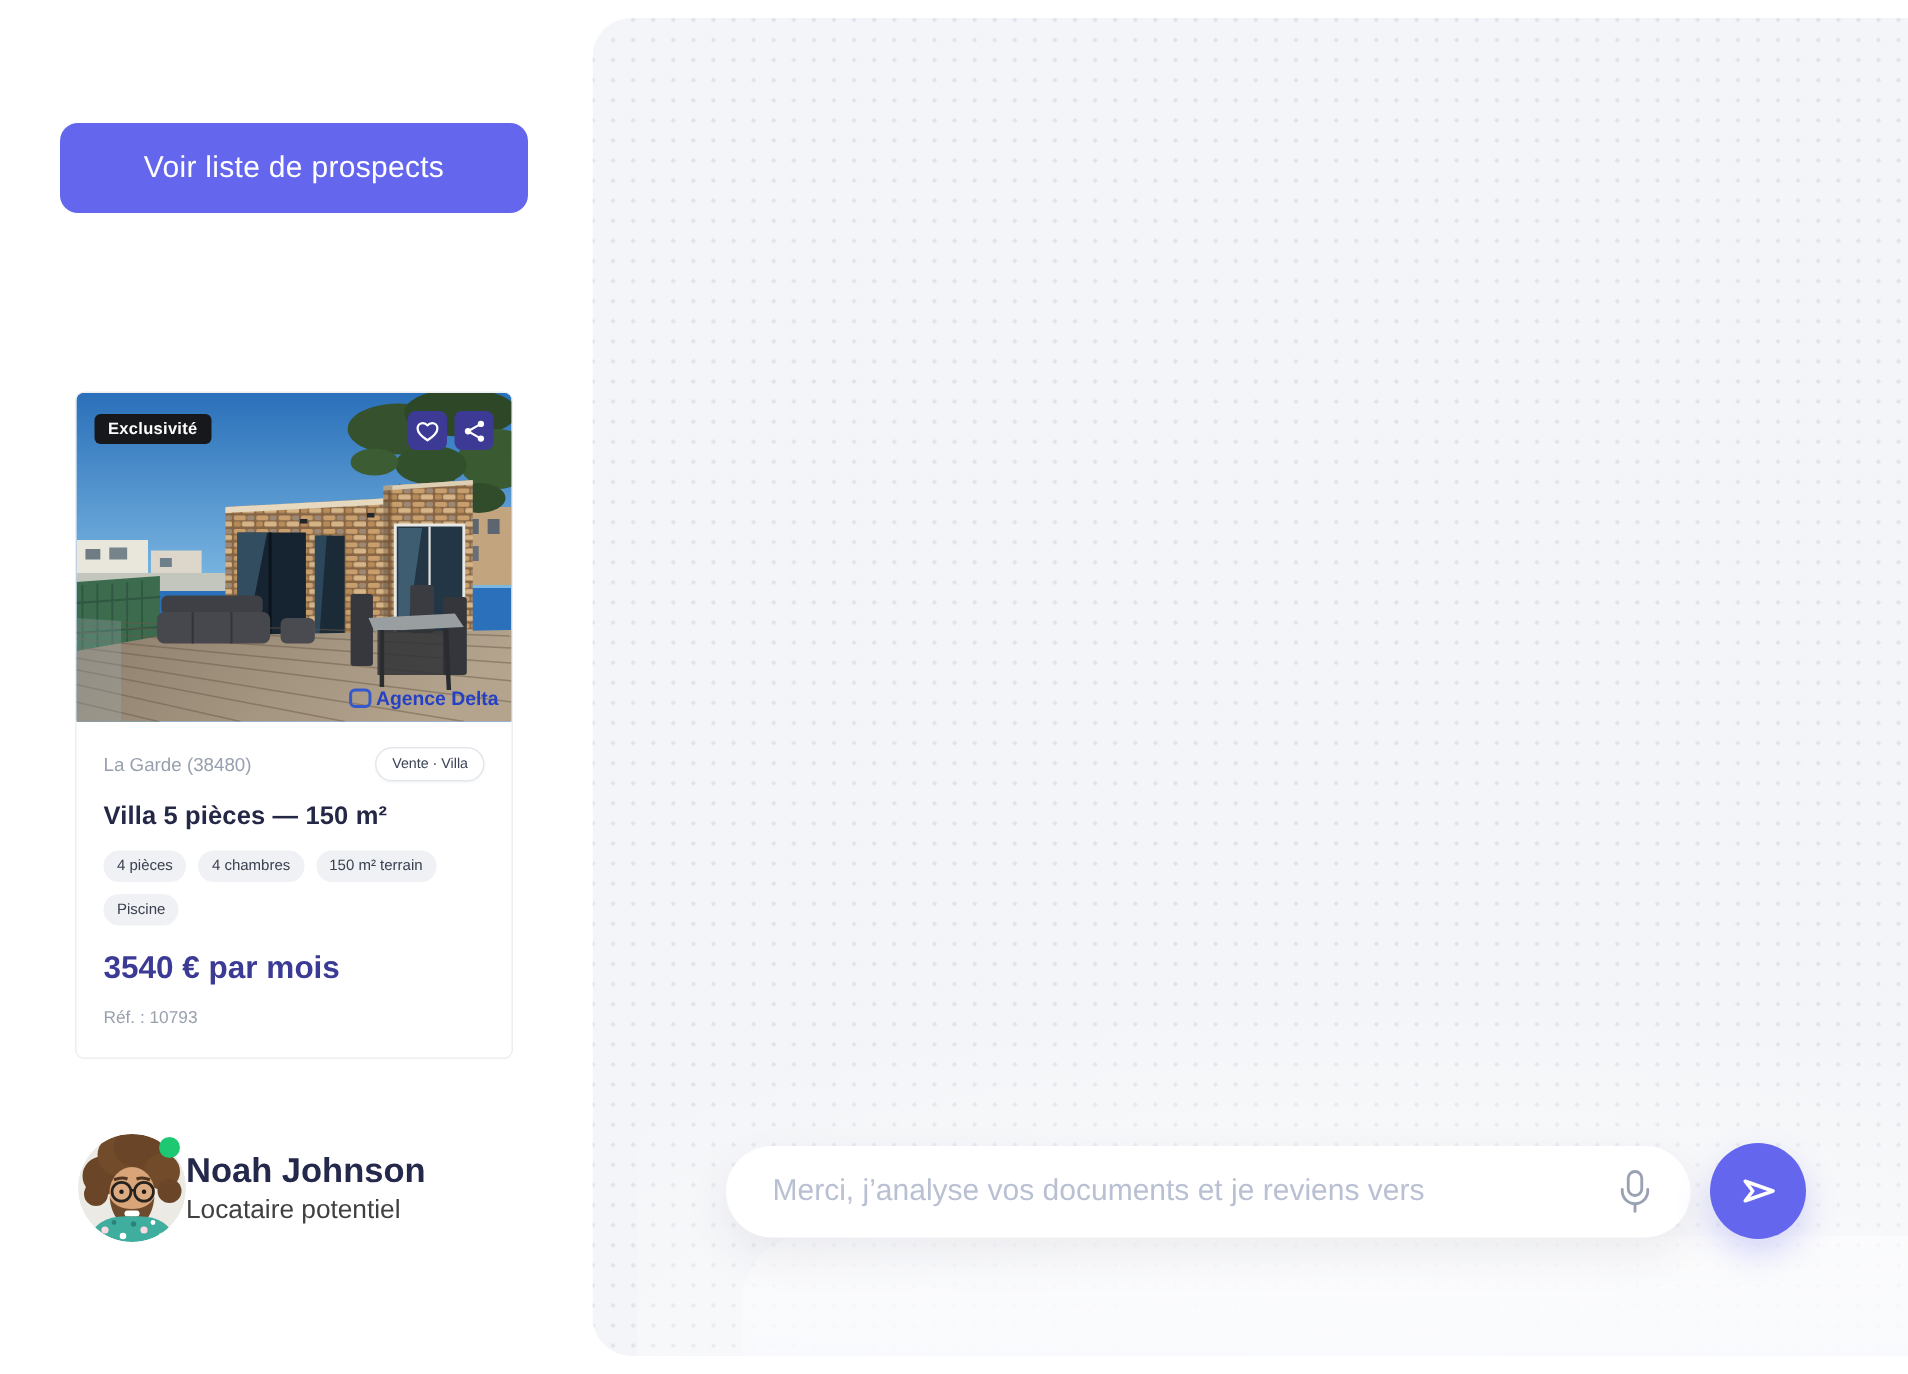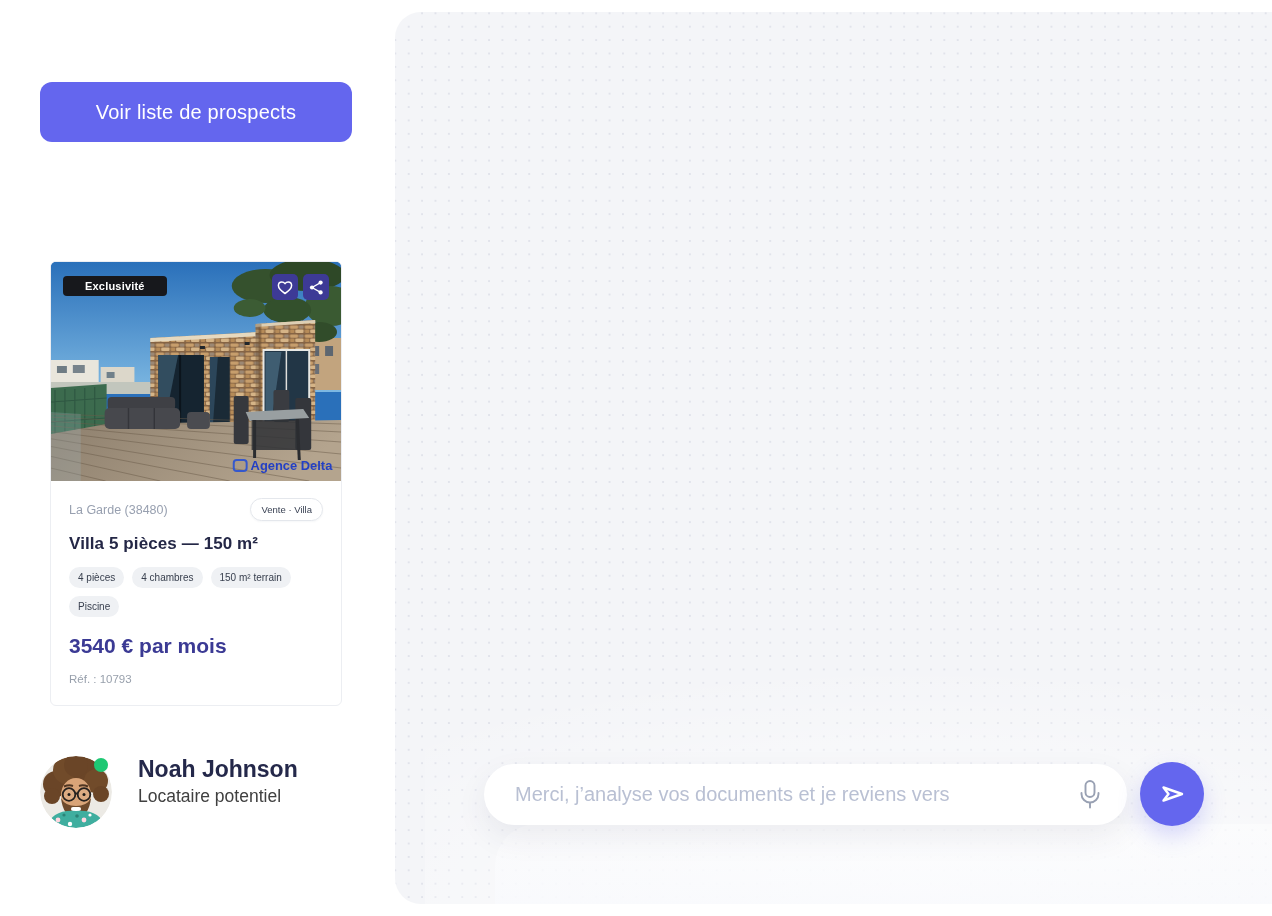--- a/index.html
+++ b/index.html
@@ -21,21 +21,21 @@
   .property-card {
     position:absolute; left:50px; top:261px; width:292px;
     background:#ffffff; border:1px solid #eceef2; border-radius:6px;
     overflow:hidden;
   }
   .photo { position:relative; width:100%; height:219px; background:#2a70ba; }
   .photo svg.scene { display:block; width:100%; height:100%; }
 
   .excl-badge {
     position:absolute; left:12px; top:14px; background:#17181c; color:#ffffff;
-    font-size:11px; font-weight:700; padding:4px 22px; border-radius:4px; letter-spacing:.2px;
+    font-size:11px; font-weight:700; padding:4px 9px; border-radius:4px; letter-spacing:.2px;
   }
   .photo-actions { position:absolute; right:12px; top:12px; display:flex; gap:5px; }
   .icon-tile {
     width:26px; height:26px; border:none; border-radius:5px; background:#3d3a96;
     display:flex; align-items:center; justify-content:center; cursor:pointer; padding:0;
   }
 
   .card-body { padding:17px 18px 20px; }
   .row1 { display:flex; align-items:center; justify-content:space-between; }
   .location { font-size:12.5px; color:#98a0b0; }
@@ -47,21 +47,21 @@
   .title { font-size:17px; font-weight:700; color:#242746; margin-top:13px; letter-spacing:.1px; }
   .tags { display:flex; gap:8px; margin-top:13px; flex-wrap:wrap; }
   .tag {
     font-size:10px; color:#39404f; background:#eff1f4; border-radius:999px;
     padding:5px 9px; white-space:nowrap;
   }
   .price { font-size:21px; font-weight:700; color:#3b3a94; margin-top:17px; }
   .ref { font-size:11.5px; color:#98a0ac; margin-top:15px; }
 
   
-  .user-row { position:absolute; left:40px; top:756px; display:flex; gap:26px; }
+  .user-row { position:absolute; left:52px; top:756px; display:flex; align-items:center; gap:0; }
   .avatar-wrap { position:relative; width:72px; height:72px; }
   .avatar-wrap svg { display:block; border-radius:50%; }
   .online-dot {
     position:absolute; top:2px; right:4px; width:14px; height:14px;
     border-radius:50%; background:#1ec873;
   }
   .user-name { font-size:23px; font-weight:700; color:#24284a; line-height:1.2; }
   .user-role { font-size:17.5px; color:#404040; margin-top:2px; }
 
   

